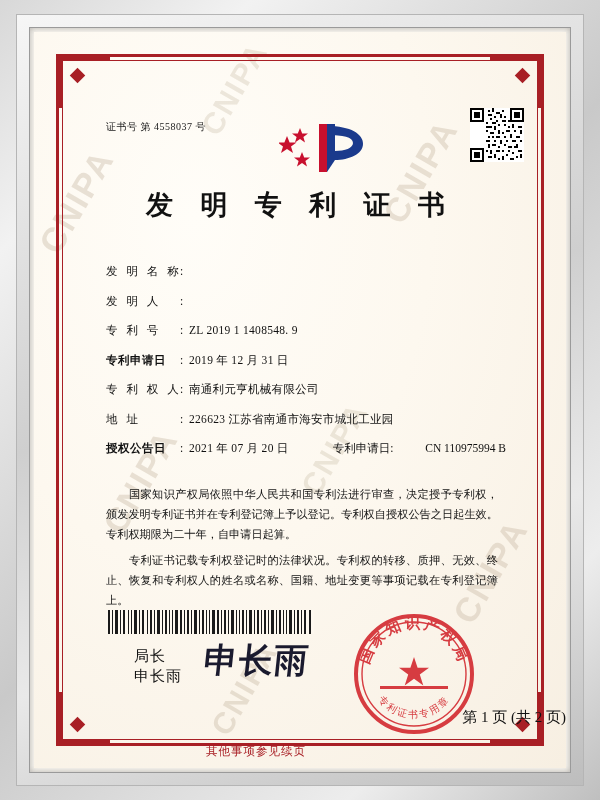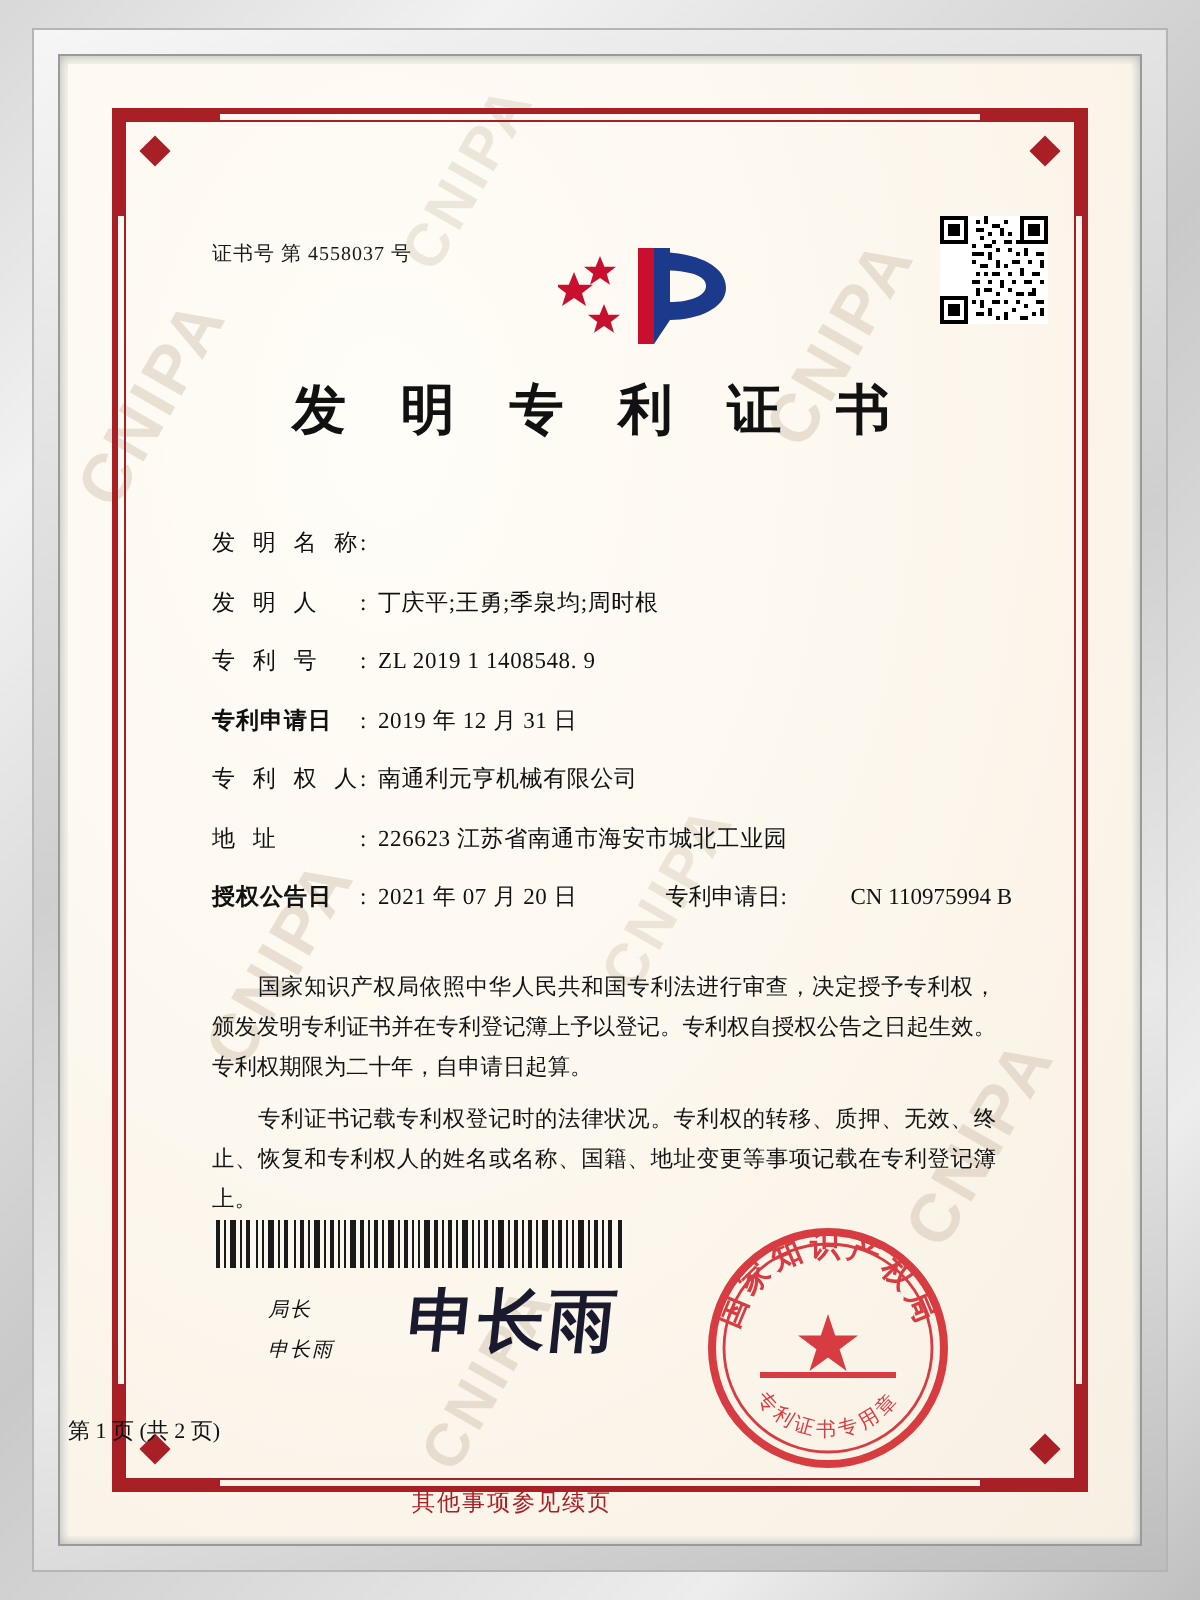--- a/index.html
+++ b/index.html
@@ -197,25 +197,24 @@
   .barcode {
     position: absolute;
     left: 72px; top: 578px;
     width: 208px; height: 24px;
   }
 
   
   .sig-label {
     position: absolute;
     left: 100px; top: 614px;
-    font-size: 10px;
+    font-size: 15px;
     line-height: 20px;
     color: #111;
     letter-spacing: 1px;
-    font-style: italic;
   }
   .sig-script {
     position: absolute;
     left: 170px; top: 606px;
     font-size: 34px;
     color: #1a1a2e;
     font-family: "DejaVu Serif", serif;
     letter-spacing: 1px;
     transform: skewX(-6deg);
     font-weight: 700;
@@ -225,22 +224,22 @@
   .seal {
     position: absolute;
     left: 318px; top: 580px;
     width: 124px; height: 124px;
   }
 
   
   .page-no {
     position: absolute;
     left: 0; right: 0; top: 676px;
-    text-align: left;
-    font-size: 11px;
+    text-align: right;
+    font-size: 15px;
     color: #111;
   }
   .footnote {
     position: absolute;
     left: 0; right: 0; top: 712px;
     text-align: center;
     font-size: 11.5px;
     color: #a81f25;
     letter-spacing: 1px;
   }
@@ -381,21 +380,20 @@
     <div class="title">发 明 专 利 证 书</div>
 
     <div class="fields">
       <div class="row">
         <span class="lbl">发 明 名 称</span>
         <span class="colon">:</span>
       </div>
       <div class="row">
         <span class="lbl">发 明 人</span>
         <span class="colon">:</span>
-        <span class="val">丁庆平;王勇;季泉均;周时根</span>
       </div>
       <div class="row">
         <span class="lbl">专 利 号</span>
         <span class="colon">:</span>
         <span class="val">ZL 2019 1 1408548. 9</span>
       </div>
       <div class="row">
         <span class="lbl tight">专利申请日</span>
         <span class="colon">:</span>
         <span class="val">2019 年 12 月 31 日</span>

